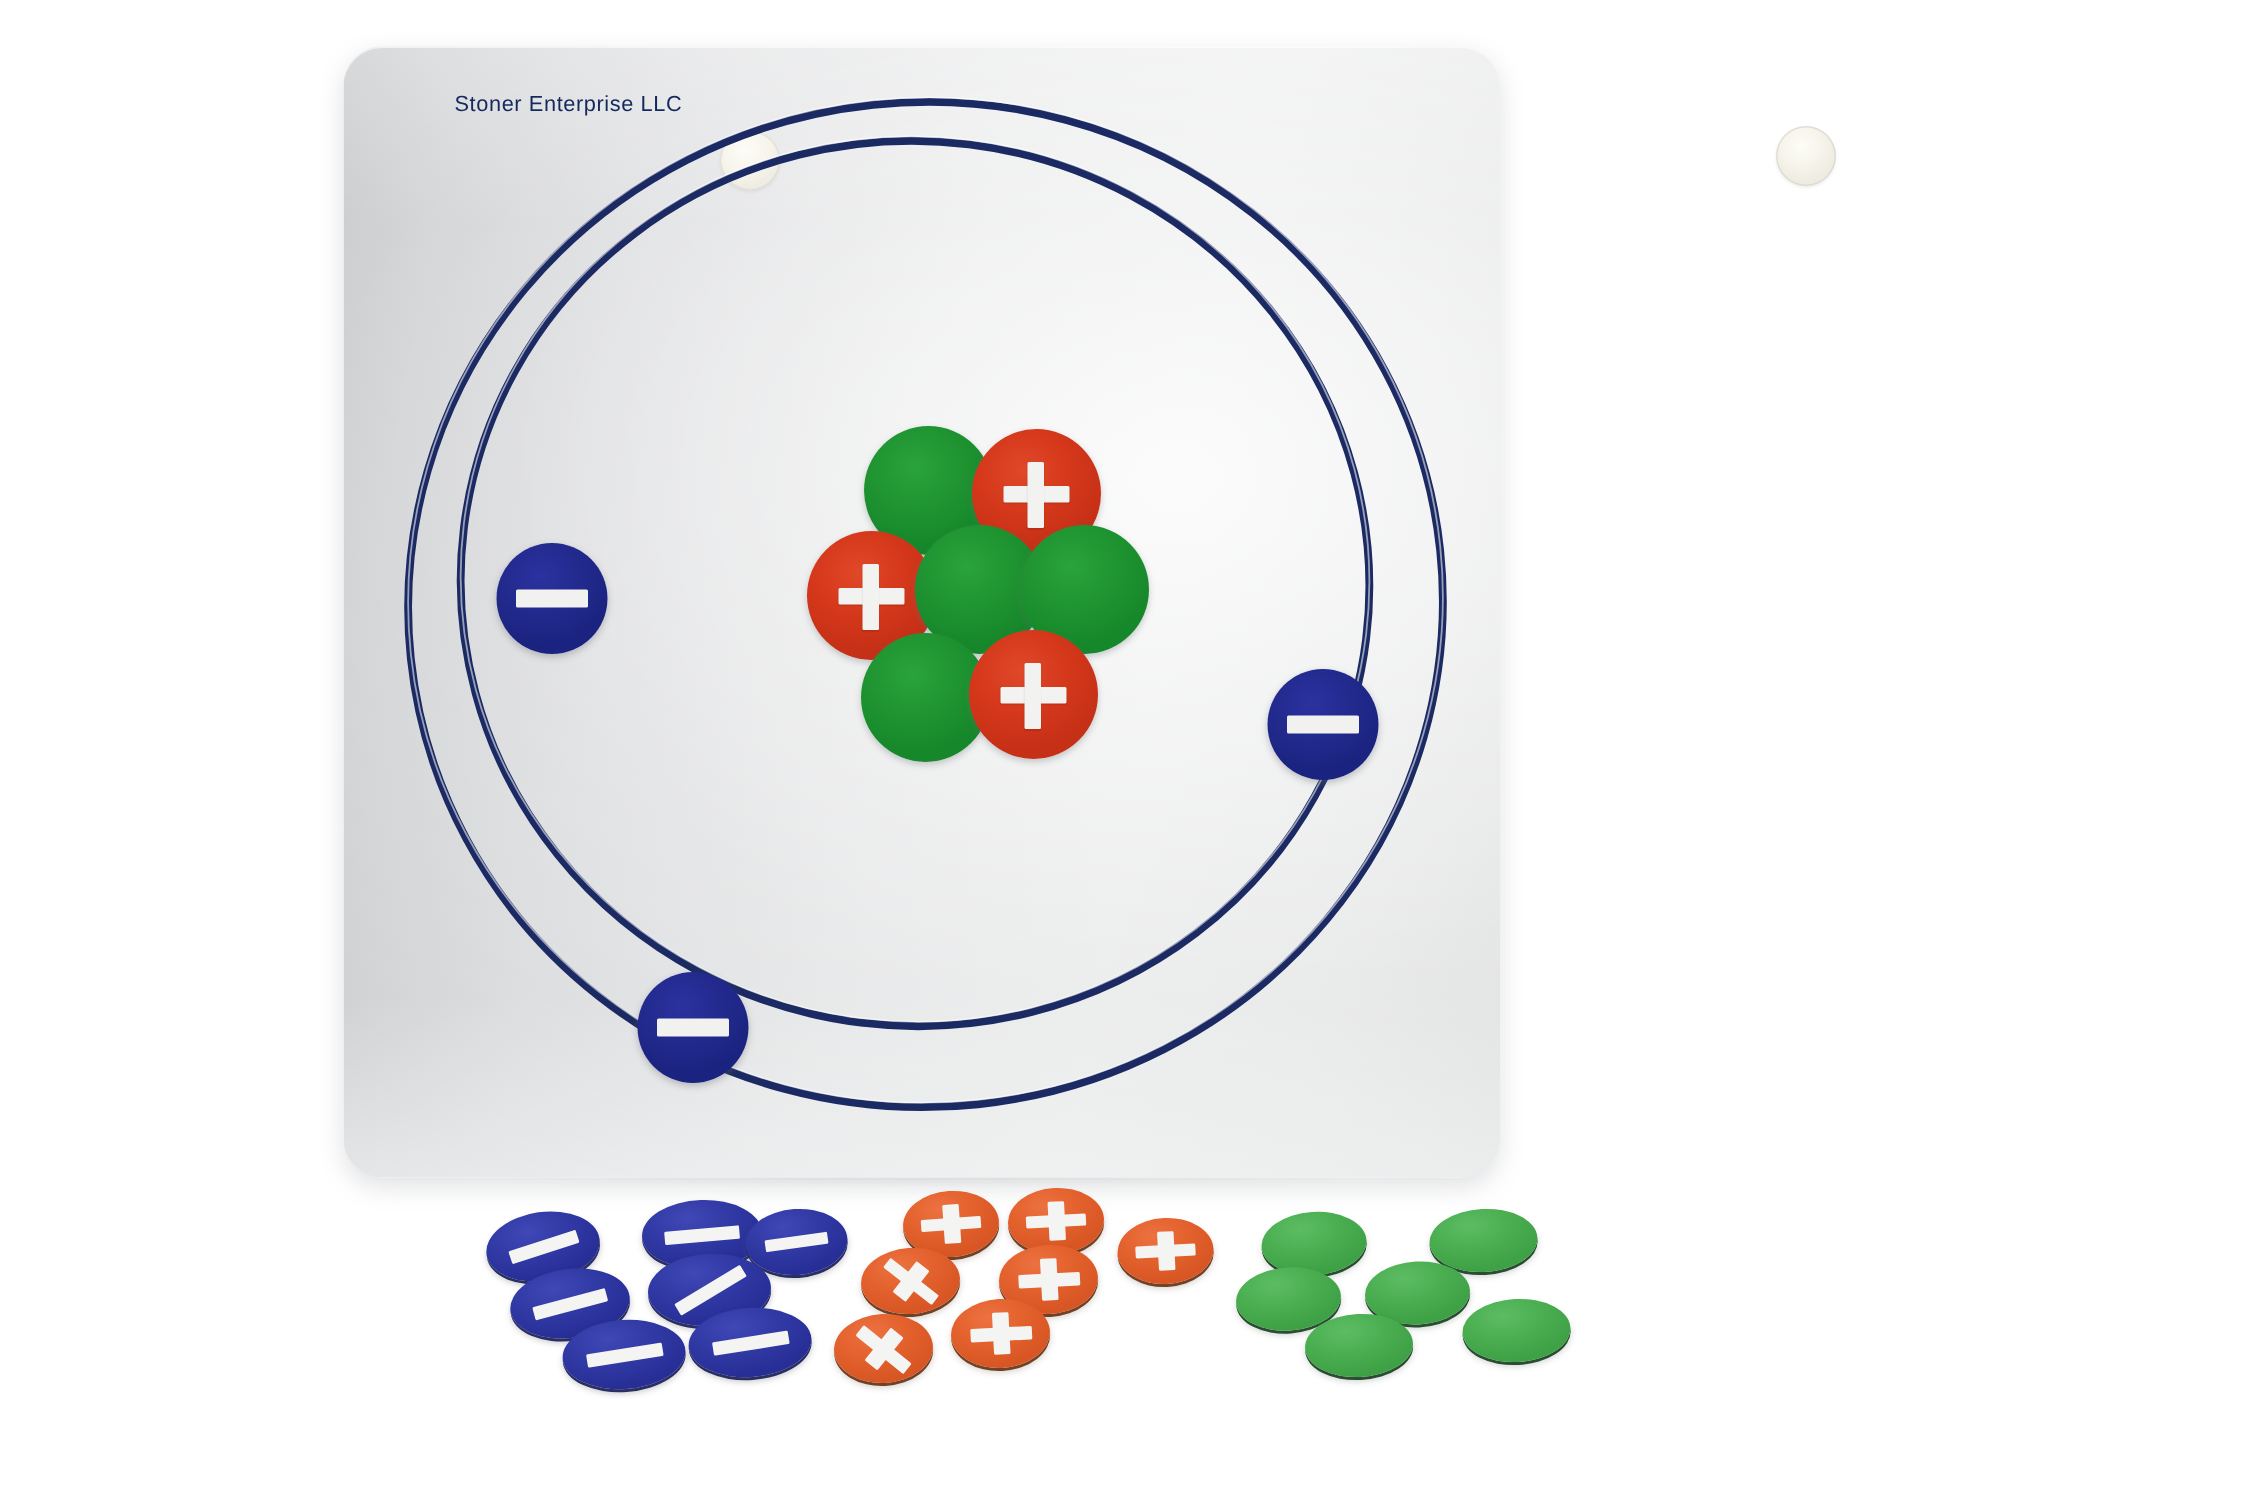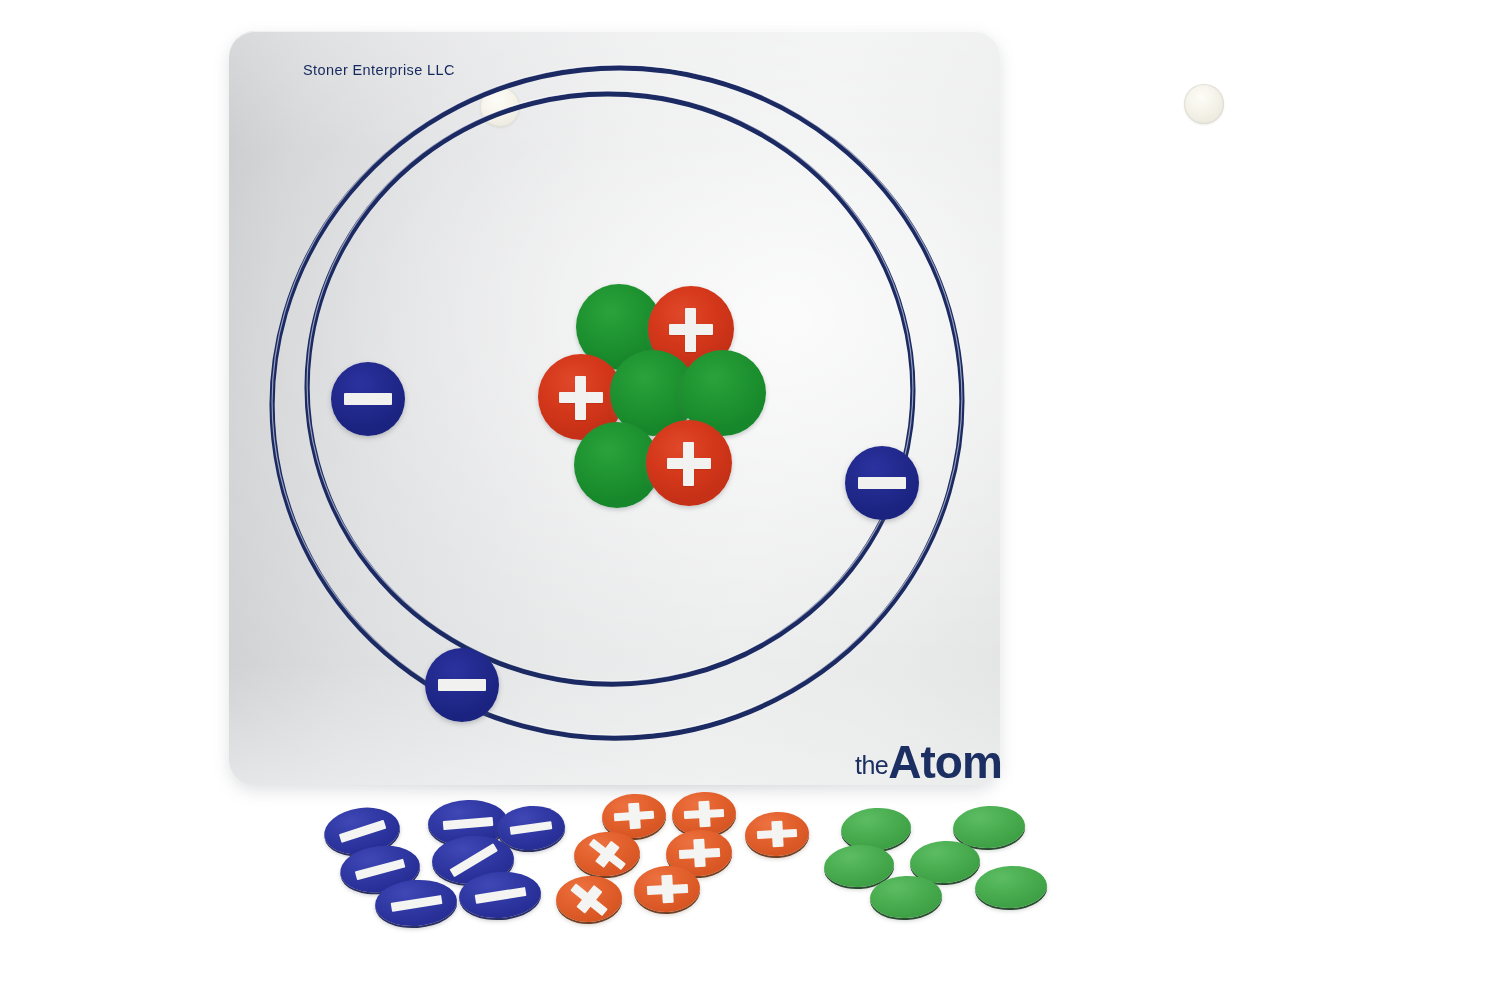--- a/index.html
+++ b/index.html
@@ -112,23 +112,20 @@
     <g fill="none" stroke="#1b2a63" stroke-width="5.2" stroke-linecap="round">
       <ellipse cx="388" cy="372" rx="345" ry="335" transform="rotate(-6 388 372)"></ellipse>
       <ellipse cx="381" cy="358" rx="303" ry="295" transform="rotate(7 381 358)"></ellipse>
     </g>
     <g fill="none" stroke="rgba(255,255,255,0.55)" stroke-width="1.2">
       <ellipse cx="388" cy="369" rx="345" ry="335" transform="rotate(-6 388 369)"></ellipse>
       <ellipse cx="381" cy="355" rx="303" ry="295" transform="rotate(7 381 355)"></ellipse>
     </g>
   </svg>
 
-  <div class="title">
-    <span class="the">the</span><span class="atom">Atom</span>
-  </div>
 
   <div class="nucleus" id="nucleus">
       <div class="np green" style="left: 56px; top: 6px;"></div>
       <div class="np red" style="left: 128px; top: 8px;">
         <span class="bar-h"></span>
         <span class="bar-v"></span>
       </div>
       <div class="np red" style="left: 18px; top: 76px;">
         <span class="bar-h"></span>
         <span class="bar-v"></span>

